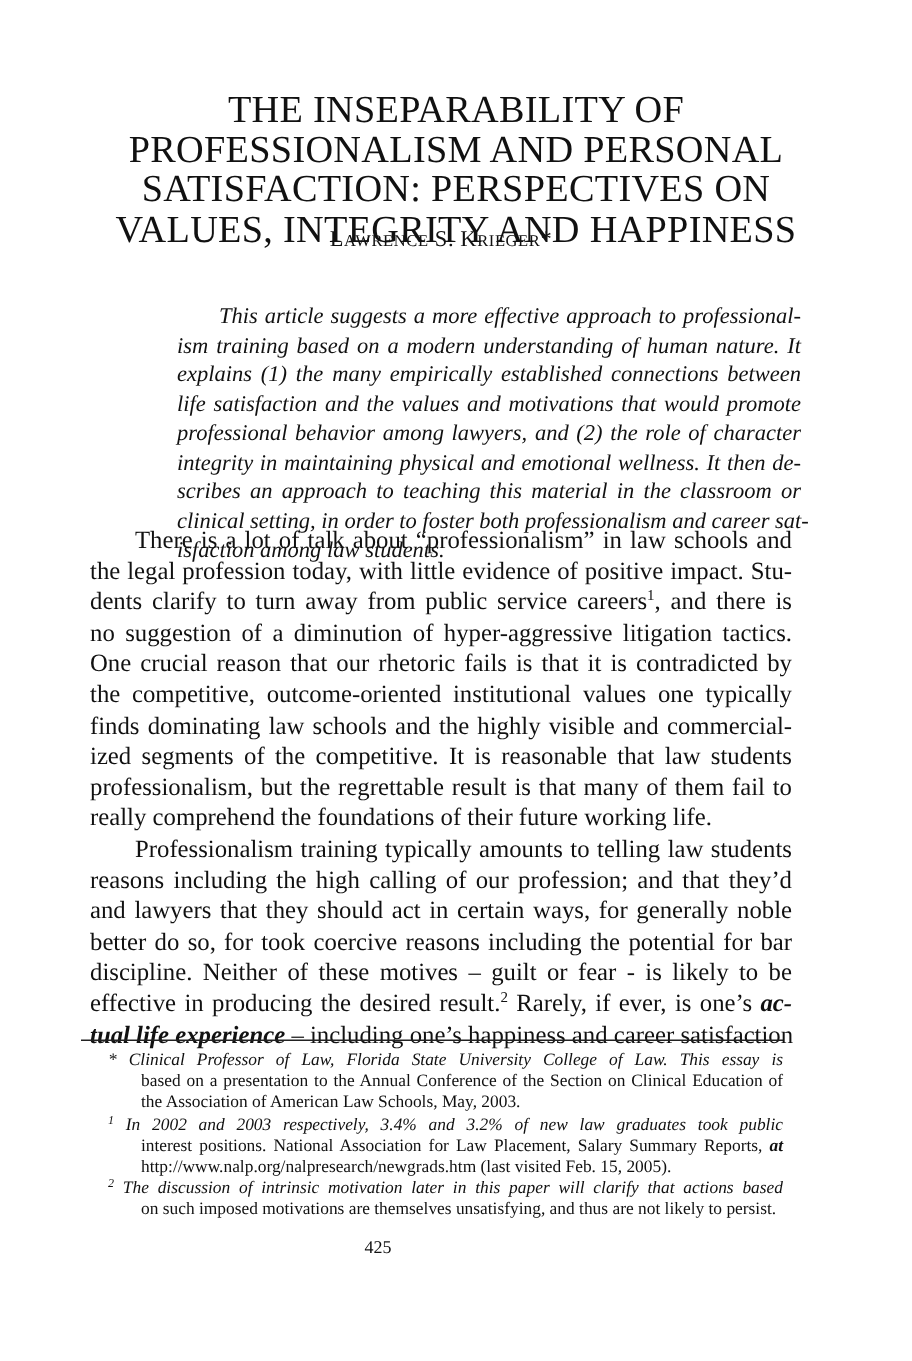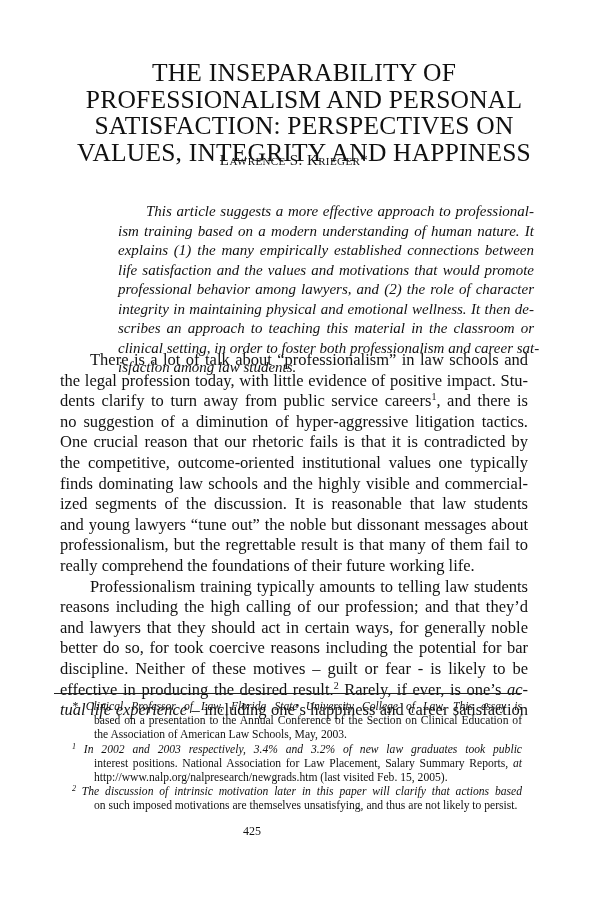--- a/index.html
+++ b/index.html
@@ -10,21 +10,21 @@
     .author { position: absolute; left: 0; width: 588px; top: 152px; text-align: center; font-size: 15px; font-variant: small-caps; letter-spacing: 0.4px; }
     .abstract { position: absolute; left: 82px; width: 416px; top: 202px; font-style: italic; font-size: 15px; line-height: 19.5px; text-align: justify; margin-left: 36px; }
     .abstract div { white-space: nowrap; text-align-last: justify; }
     .abstract div.first { text-indent: 28px; }
     .abstract div.last { text-align-last: left; }
     .body { position: absolute; left: 44px; width: 468px; top: 350px; font-size: 16.5px; line-height: 20.6px; margin-left: 16px; }
     .body .line { white-space: nowrap; text-align: justify; text-align-last: justify; }
     .body .line.indent { padding-left: 30px; }
     .body .line.last { text-align-last: left; }
     sup { font-size: 10px; line-height: 0; vertical-align: 6px; }
-    em { font-style: italic; }
+    em { font-style: italic; font-weight: bold; }
     .rule { position: absolute; left: 54px; width: 468px; top: 693px; height: 0; border-top: 1.2px solid #222; }
     .footnotes { position: absolute; left: 54px; width: 468px; top: 700px; font-size: 11.6px; line-height: 14.2px; }
     .footnotes .line { white-space: nowrap; text-align: justify; text-align-last: justify; padding-left: 40px; }
     .footnotes .line.indent { padding-left: 18px; font-style: italic; }
     .footnotes .line.last { text-align-last: left; }
     .footnotes sup { font-size: 8px; vertical-align: 4px; }
     .pagenum { position: absolute; left: 0; width: 504px; top: 824px; text-align: center; font-size: 12px; }
   </style>
 </head>
 <body>
@@ -54,22 +54,21 @@
 
   <div class="body">
     <div>
       <div class="line indent">There is a lot of talk about “professionalism” in law schools and</div>
       <div class="line">the legal profession today, with little evidence of positive impact.  Stu-</div>
       <div class="line"><span>dents clarify to turn away from public service careers</span><sup>1</sup><span>, and there is</span></div>
       <div class="line">no suggestion of a diminution of hyper-aggressive litigation tactics.</div>
       <div class="line">One crucial reason that our rhetoric fails is that it is contradicted by</div>
       <div class="line">the competitive, outcome-oriented institutional values one typically</div>
       <div class="line">finds dominating law schools and the highly visible and commercial-</div>
-      <div class="line">ized segments of the discussion.   It is reasonable that law students</div>
-      <div class="line">and young lawyers “tune out” the noble but dissonant messages about</div>
+      <div class="line">ized segments of the competitive.   It is reasonable that law students</div>
       <div class="line">professionalism, but the regrettable result is that many of them fail to</div>
       <div class="line last">really comprehend the foundations of their future working life.</div>
     </div>
     <div>
       <div class="line indent">Professionalism training typically amounts to telling law students</div>
       <div class="line">reasons including the high calling of our profession; and that they’d</div>
       <div class="line">and lawyers that they should act in certain ways, for generally noble</div>
       <div class="line">better do so, for took coercive reasons including the potential for bar</div>
       <div class="line">discipline.  Neither of these motives – guilt or fear - is likely to be</div>
       <div class="line"><span>effective in producing the desired result.</span><sup>2</sup><span>  Rarely, if ever, is one’s </span><em>ac-</em></div>

